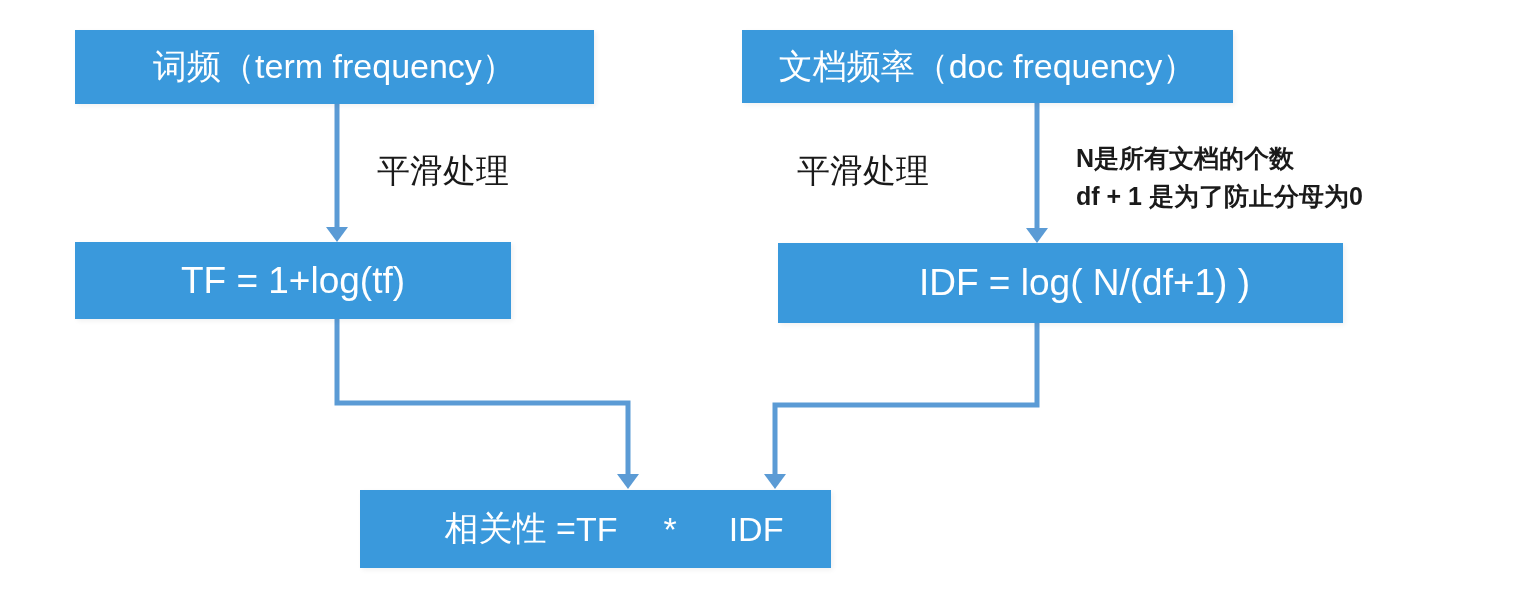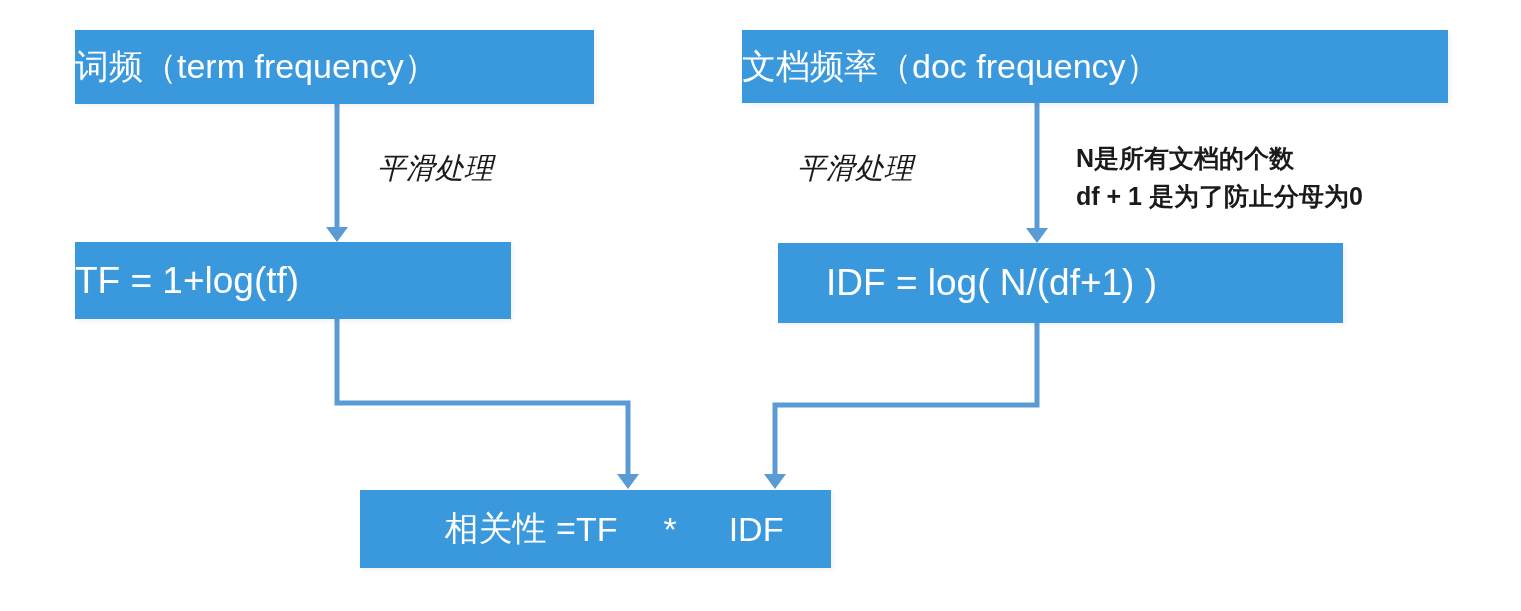--- a/index.html
+++ b/index.html
@@ -3,36 +3,36 @@
 <meta charset="utf-8">
 <style>
   html,body { margin:0; padding:0; background:#ffffff; }
   .canvas {
     position:relative; width:1521px; height:611px; background:var(--bg,#fff);
     font-family:"Liberation Sans","DejaVu Sans",sans-serif; overflow:hidden;
   }
   .arrows { position:absolute; left:0; top:0; width:1521px; height:611px; }
   .box {
     position:absolute; background:var(--box-blue,#3A99DC); color:var(--box-text,#fff);
-    display:flex; align-items:center; justify-content:flex-start;
+    display:flex; align-items:center; justify-content:center;
     box-shadow:2px 2px 5px rgba(0,0,0,0.06);
   }
   .box-term-freq   { left:75px;  top:30px;  width:519px; height:74px; font-size:34px; }
-  .box-doc-freq    { left:742px; top:30px;  width:706px; height:73px; font-size:34px; }
+  .box-doc-freq    { left:742px; top:30px;  width:491px; height:73px; font-size:34px; }
   .box-tf-formula  { left:75px;  top:242px; width:436px; height:77px; font-size:37px; }
   .box-idf-formula { left:778px; top:243px; width:517px; height:80px; font-size:37px;padding-left:48px; }
   .box-relevance   {
     left:360px; top:490px; width:471px; height:78px; font-size:34px;
     justify-content:center; padding-left:37px; box-sizing:border-box;
   }
   .box-relevance .seg-tf   { }
   .box-relevance .seg-op   { margin-left:46px; }
   .box-relevance .seg-idf  { margin-left:52px; }
   .label-smoothing {
-    position:absolute; color:var(--label-text,#1a1a1a); font-size:29px; white-space:nowrap;font-style:italic;
+    position:absolute; color:var(--label-text,#1a1a1a); font-size:33px; white-space:nowrap;
   }
   .label-smoothing-left  { left:377px; top:149px; }
   .label-smoothing-right { left:797px; top:149px; }
   .note {
     position:absolute; left:1076px; top:139px; color:var(--label-text,#1a1a1a);
     font-size:25px; line-height:38px; white-space:nowrap;font-weight:bold;
   }
 </style>
 </head>
 <body>

